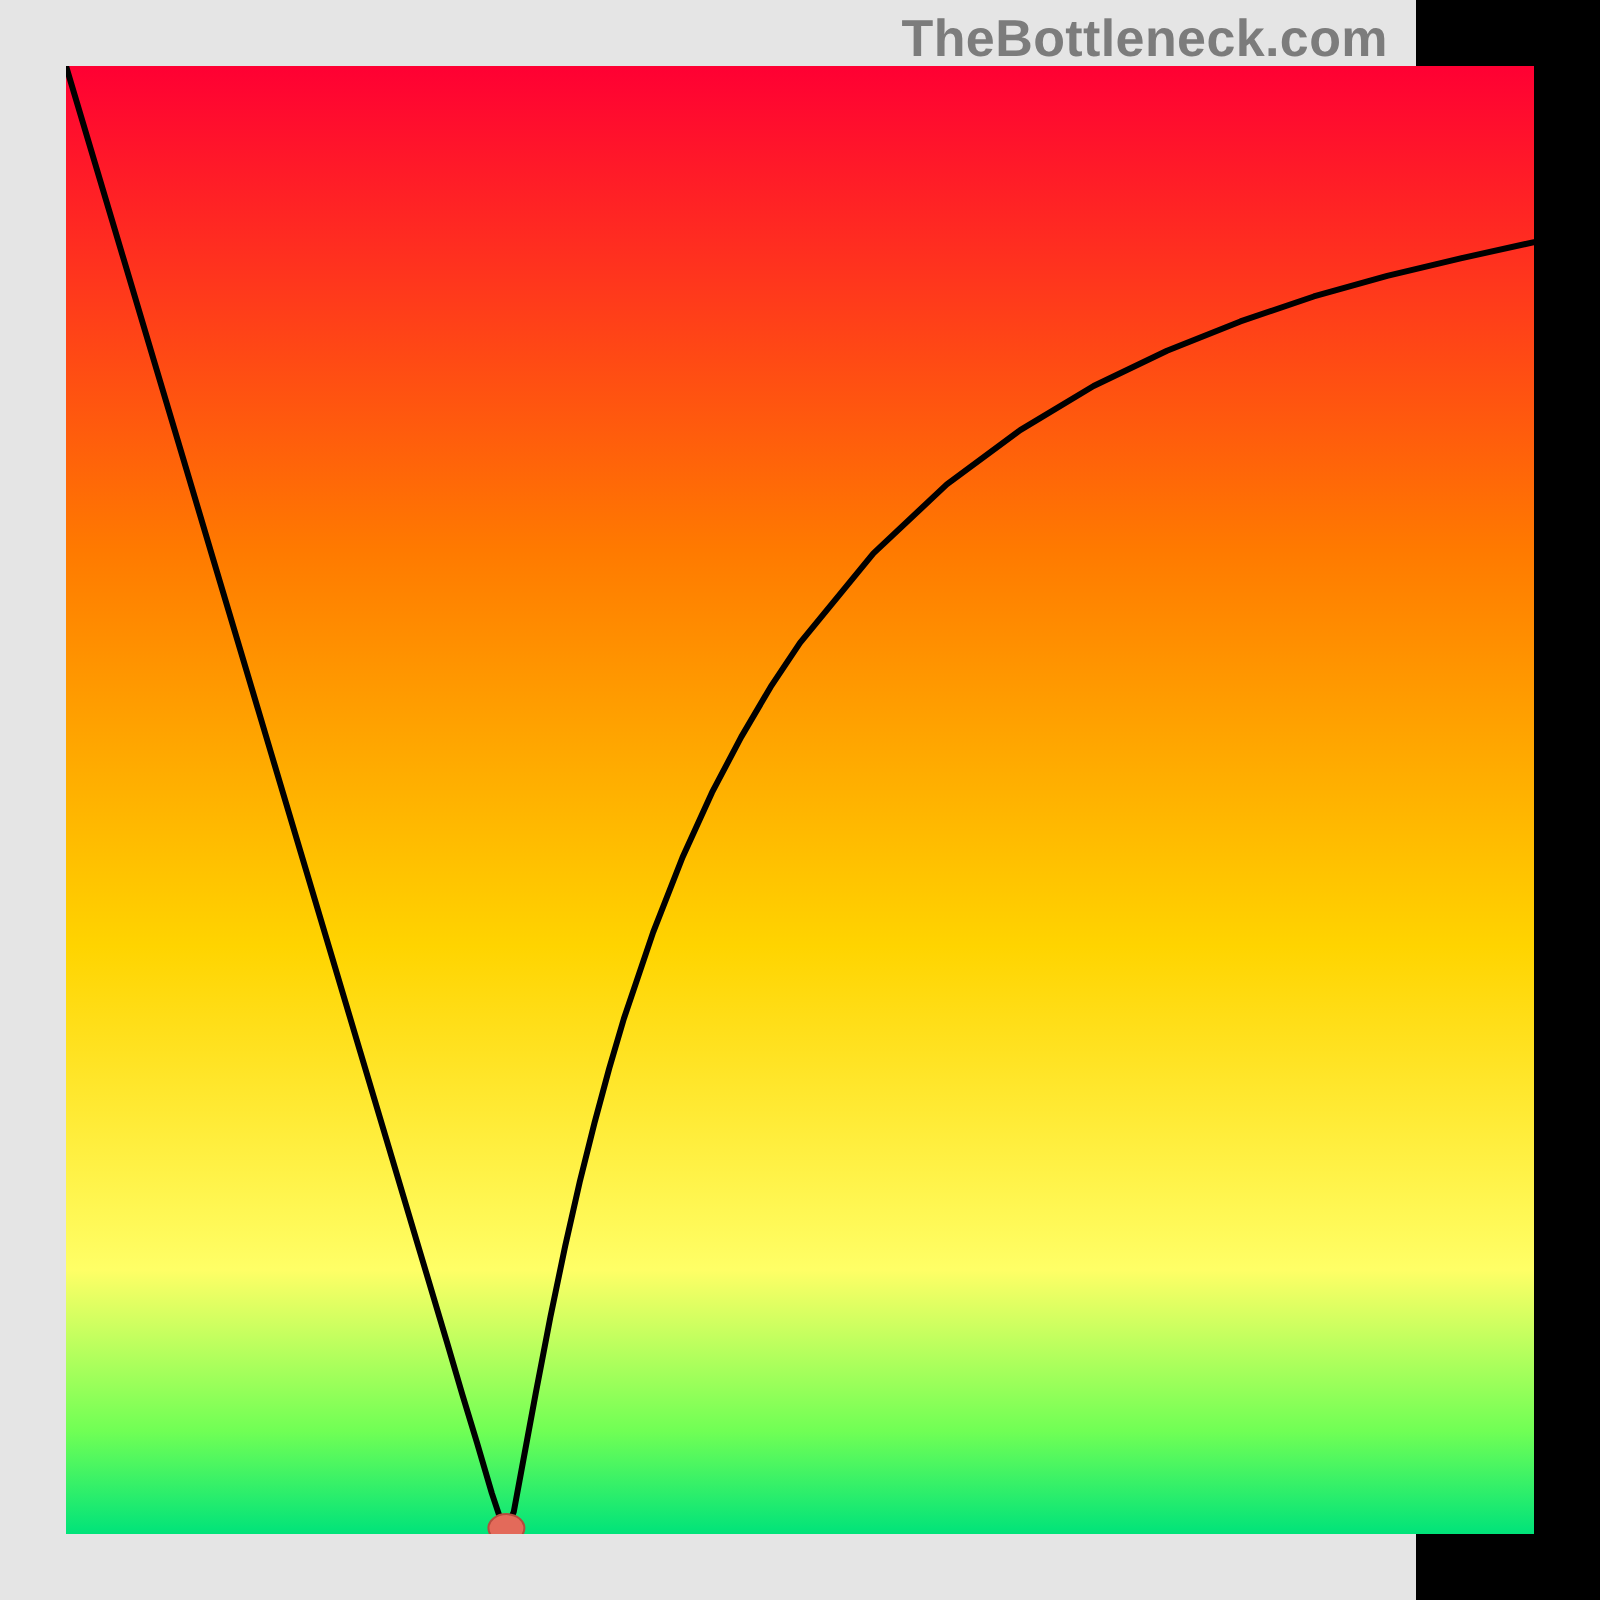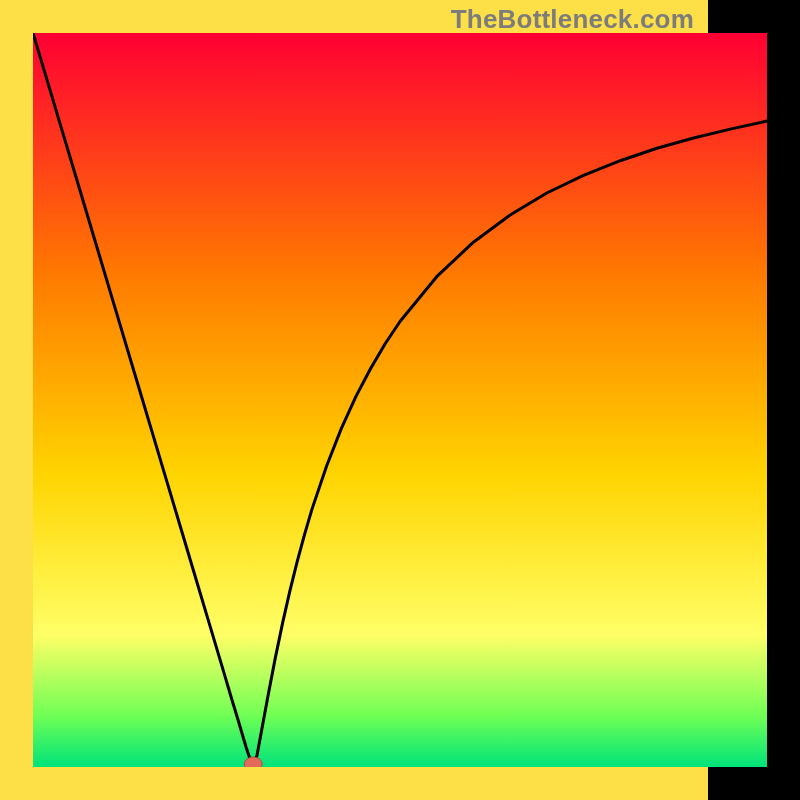--- a/index.html
+++ b/index.html
@@ -1,21 +1,21 @@
 <!DOCTYPE html>
 <html><head>
 <meta charset="utf-8">
 <style>
   * { margin: 0; padding: 0; box-sizing: border-box; }
   html, body { width: 800px; height: 800px; overflow: hidden; background: #000; }
   .frame {
     position: relative;
     width: 708px;
     height: 800px;
-    background: #fde047;
+    background: #e5e5e5;
   }
   .watermark {
     position: absolute;
     top: 4px;
     right: 14px;
     font-family: Arial, Helvetica, sans-serif;
     font-size: 26px;
     font-weight: 600;
     color: #7c7c7c;
     letter-spacing: 0.2px;

